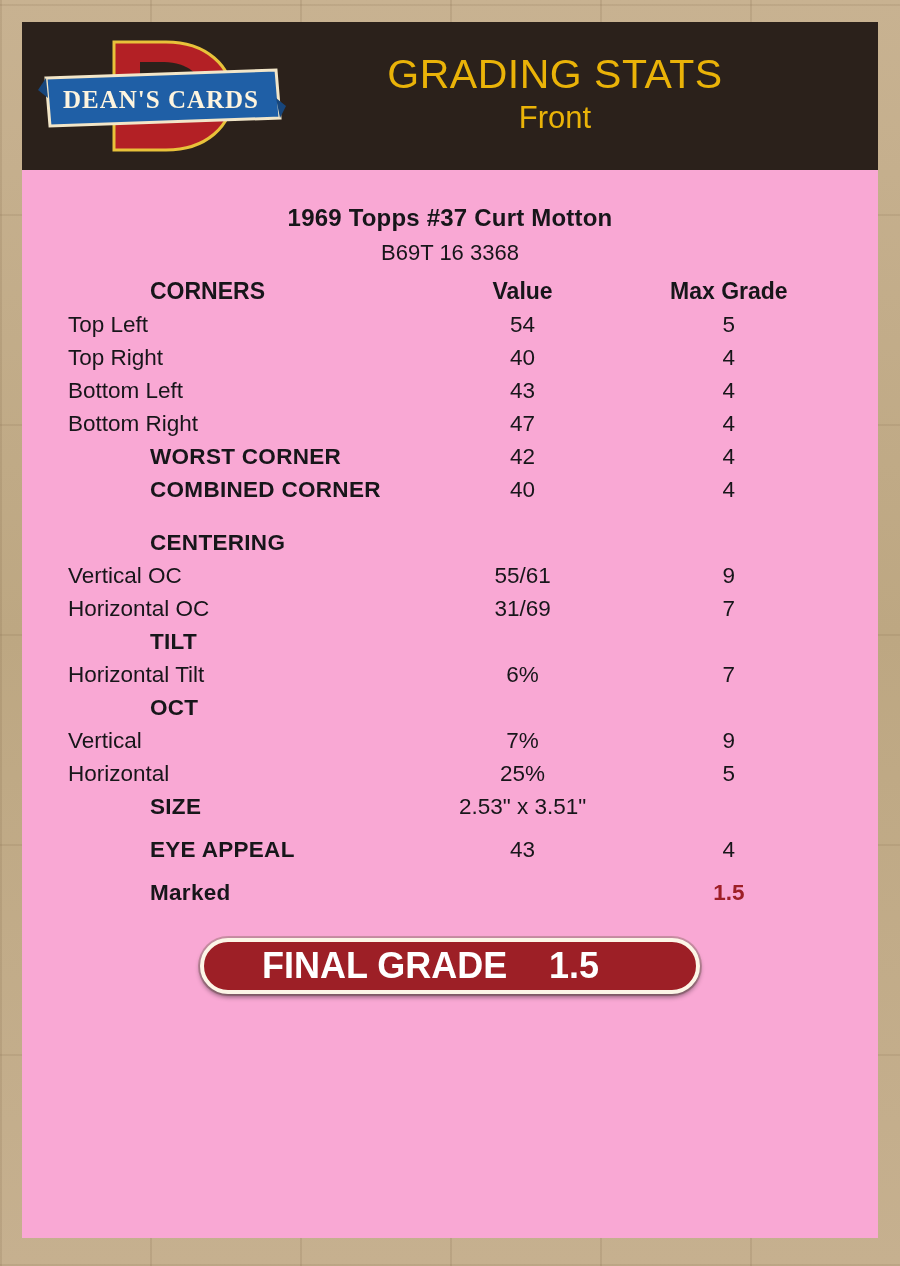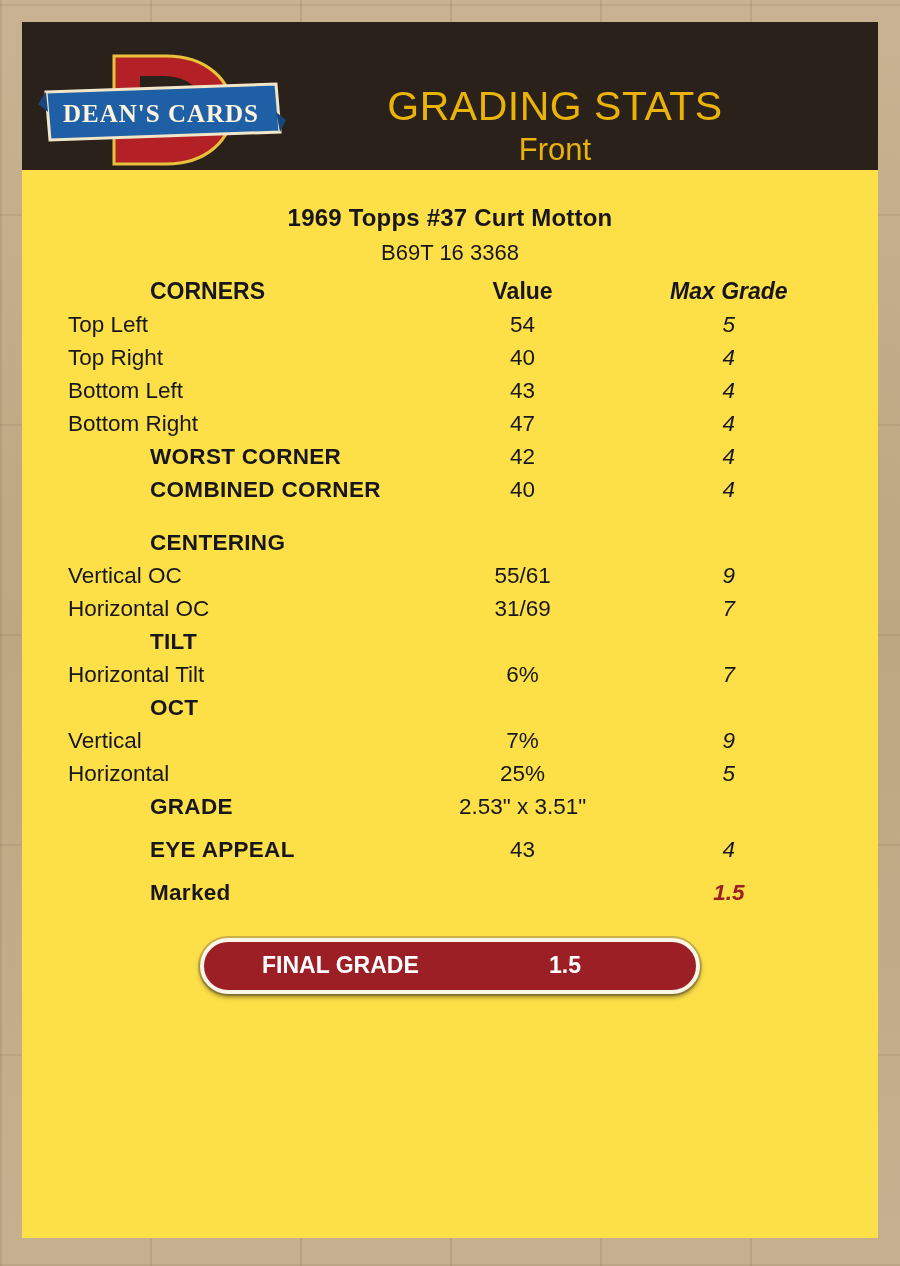--- a/index.html
+++ b/index.html
@@ -30,21 +30,21 @@
     left: 22px;
     top: 22px;
     width: 856px;
     height: 1216px;
     z-index: 2;
   }
   .header {
     background: #2b211b;
     height: 148px;
     display: flex;
-    align-items: flex-end;
+    align-items: center;
     padding: 0 14px;
     position: relative;
   }
   .logo {
     width: 250px;
     height: 120px;
     position: relative;
     flex: 0 0 250px;
   }
   .logo svg { display: block; }
@@ -58,21 +58,21 @@
     font-size: 41px;
     letter-spacing: 0.5px;
     line-height: 1.05;
   }
   .header-sub {
     font-size: 31px;
     line-height: 1.3;
     margin-top: 2px;
   }
   .sheet {
-    background: #fde047;
+    background: #f9a8d4;
     height: 1068px;
     padding: 34px 46px 0 46px;
   }
   .card-title {
     text-align: center;
     font-weight: bold;
     font-size: 24px;
     color: #17161a;
     letter-spacing: 0.2px;
   }
@@ -88,21 +88,21 @@
     margin-top: 8px;
     color: #17161a;
   }
   table.stats td {
     font-size: 22.5px;
     padding: 3.5px 0;
     vertical-align: baseline;
   }
   td.label { width: 46%; padding-left: 86px; }
   td.value { width: 27%; text-align: center; }
-  td.grade { width: 27%; text-align: center; font-style: italic; }
+  td.grade { width: 27%; text-align: center; }
   tr.section td.label {
     font-weight: bold;
     padding-left: 82px;
     letter-spacing: 0.3px;
   }
   tr.head td { font-weight: bold; font-size: 23px; padding-bottom: 4px; }
   tr.head td.label { padding-left: 82px; }
   tr.spacer td { height: 20px; padding: 0; }
   tr.spacer-sm td { height: 10px; padding: 0; }
   td.size-value {
@@ -120,21 +120,21 @@
     width: 500px;
     height: 56px;
     background: #9d1f26;
     border: 4px solid #fcf6e7;
     border-radius: 28px;
     box-shadow: 0 3px 5px rgba(0,0,0,0.45), 0 0 0 2px rgba(120,100,80,0.35);
     display: flex;
     align-items: center;
     color: #ffffff;
     font-weight: bold;
-    font-size: 23px;
+    font-size: 36px;
   }
   .final-label { position: absolute; left: 58px; }
   .final-value { position: absolute; left: 345px; }
 </style>
 </head>
 <body>
 
 <div class="bg-texture"></div>
 
 <div class="page">
@@ -247,21 +247,21 @@
           <td class="value">7%</td>
           <td class="grade">9</td>
         </tr>
         <tr>
           <td class="label">Horizontal</td>
           <td class="value">25%</td>
           <td class="grade">5</td>
         </tr>
 
         <tr class="section">
-          <td class="label">GRADE</td>
+          <td class="label">SIZE</td>
           <td class="size-value">2.53" x 3.51"</td>
           <td class="grade"></td>
         </tr>
 
         <tr class="spacer-sm">
             <td colspan="3"></td>
           </tr>
 
         <tr class="section">
           <td class="label">EYE APPEAL</td>

